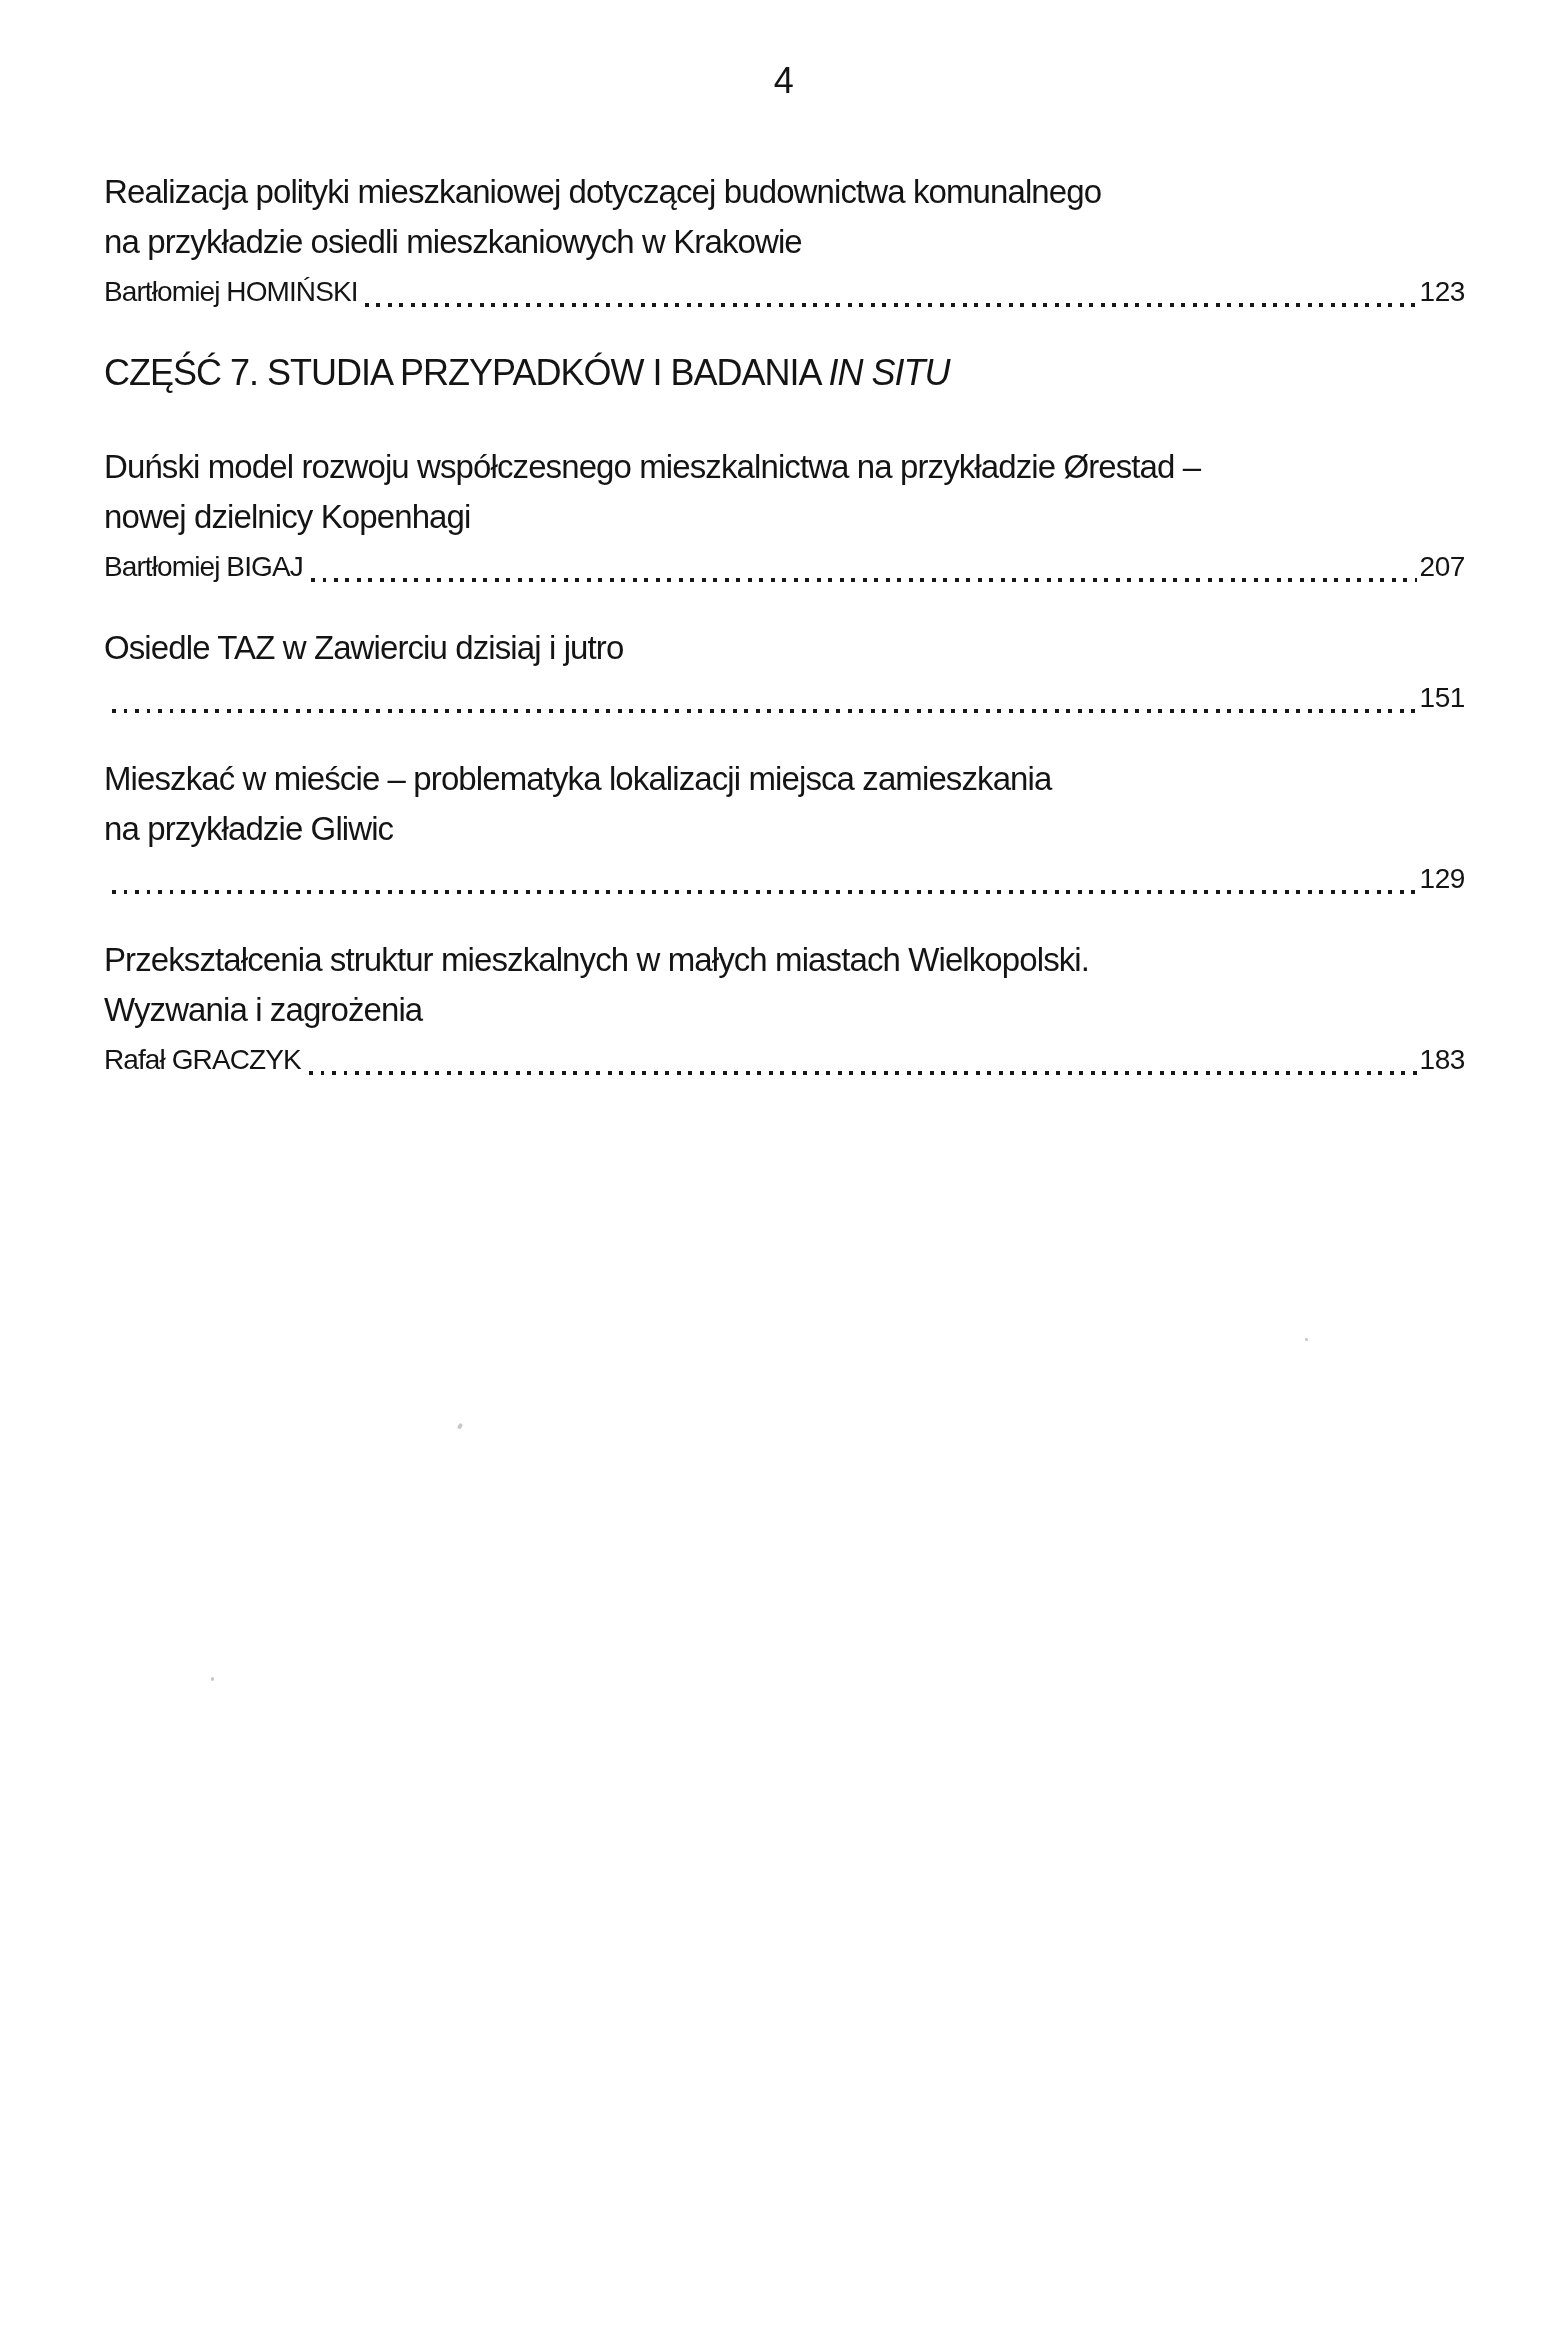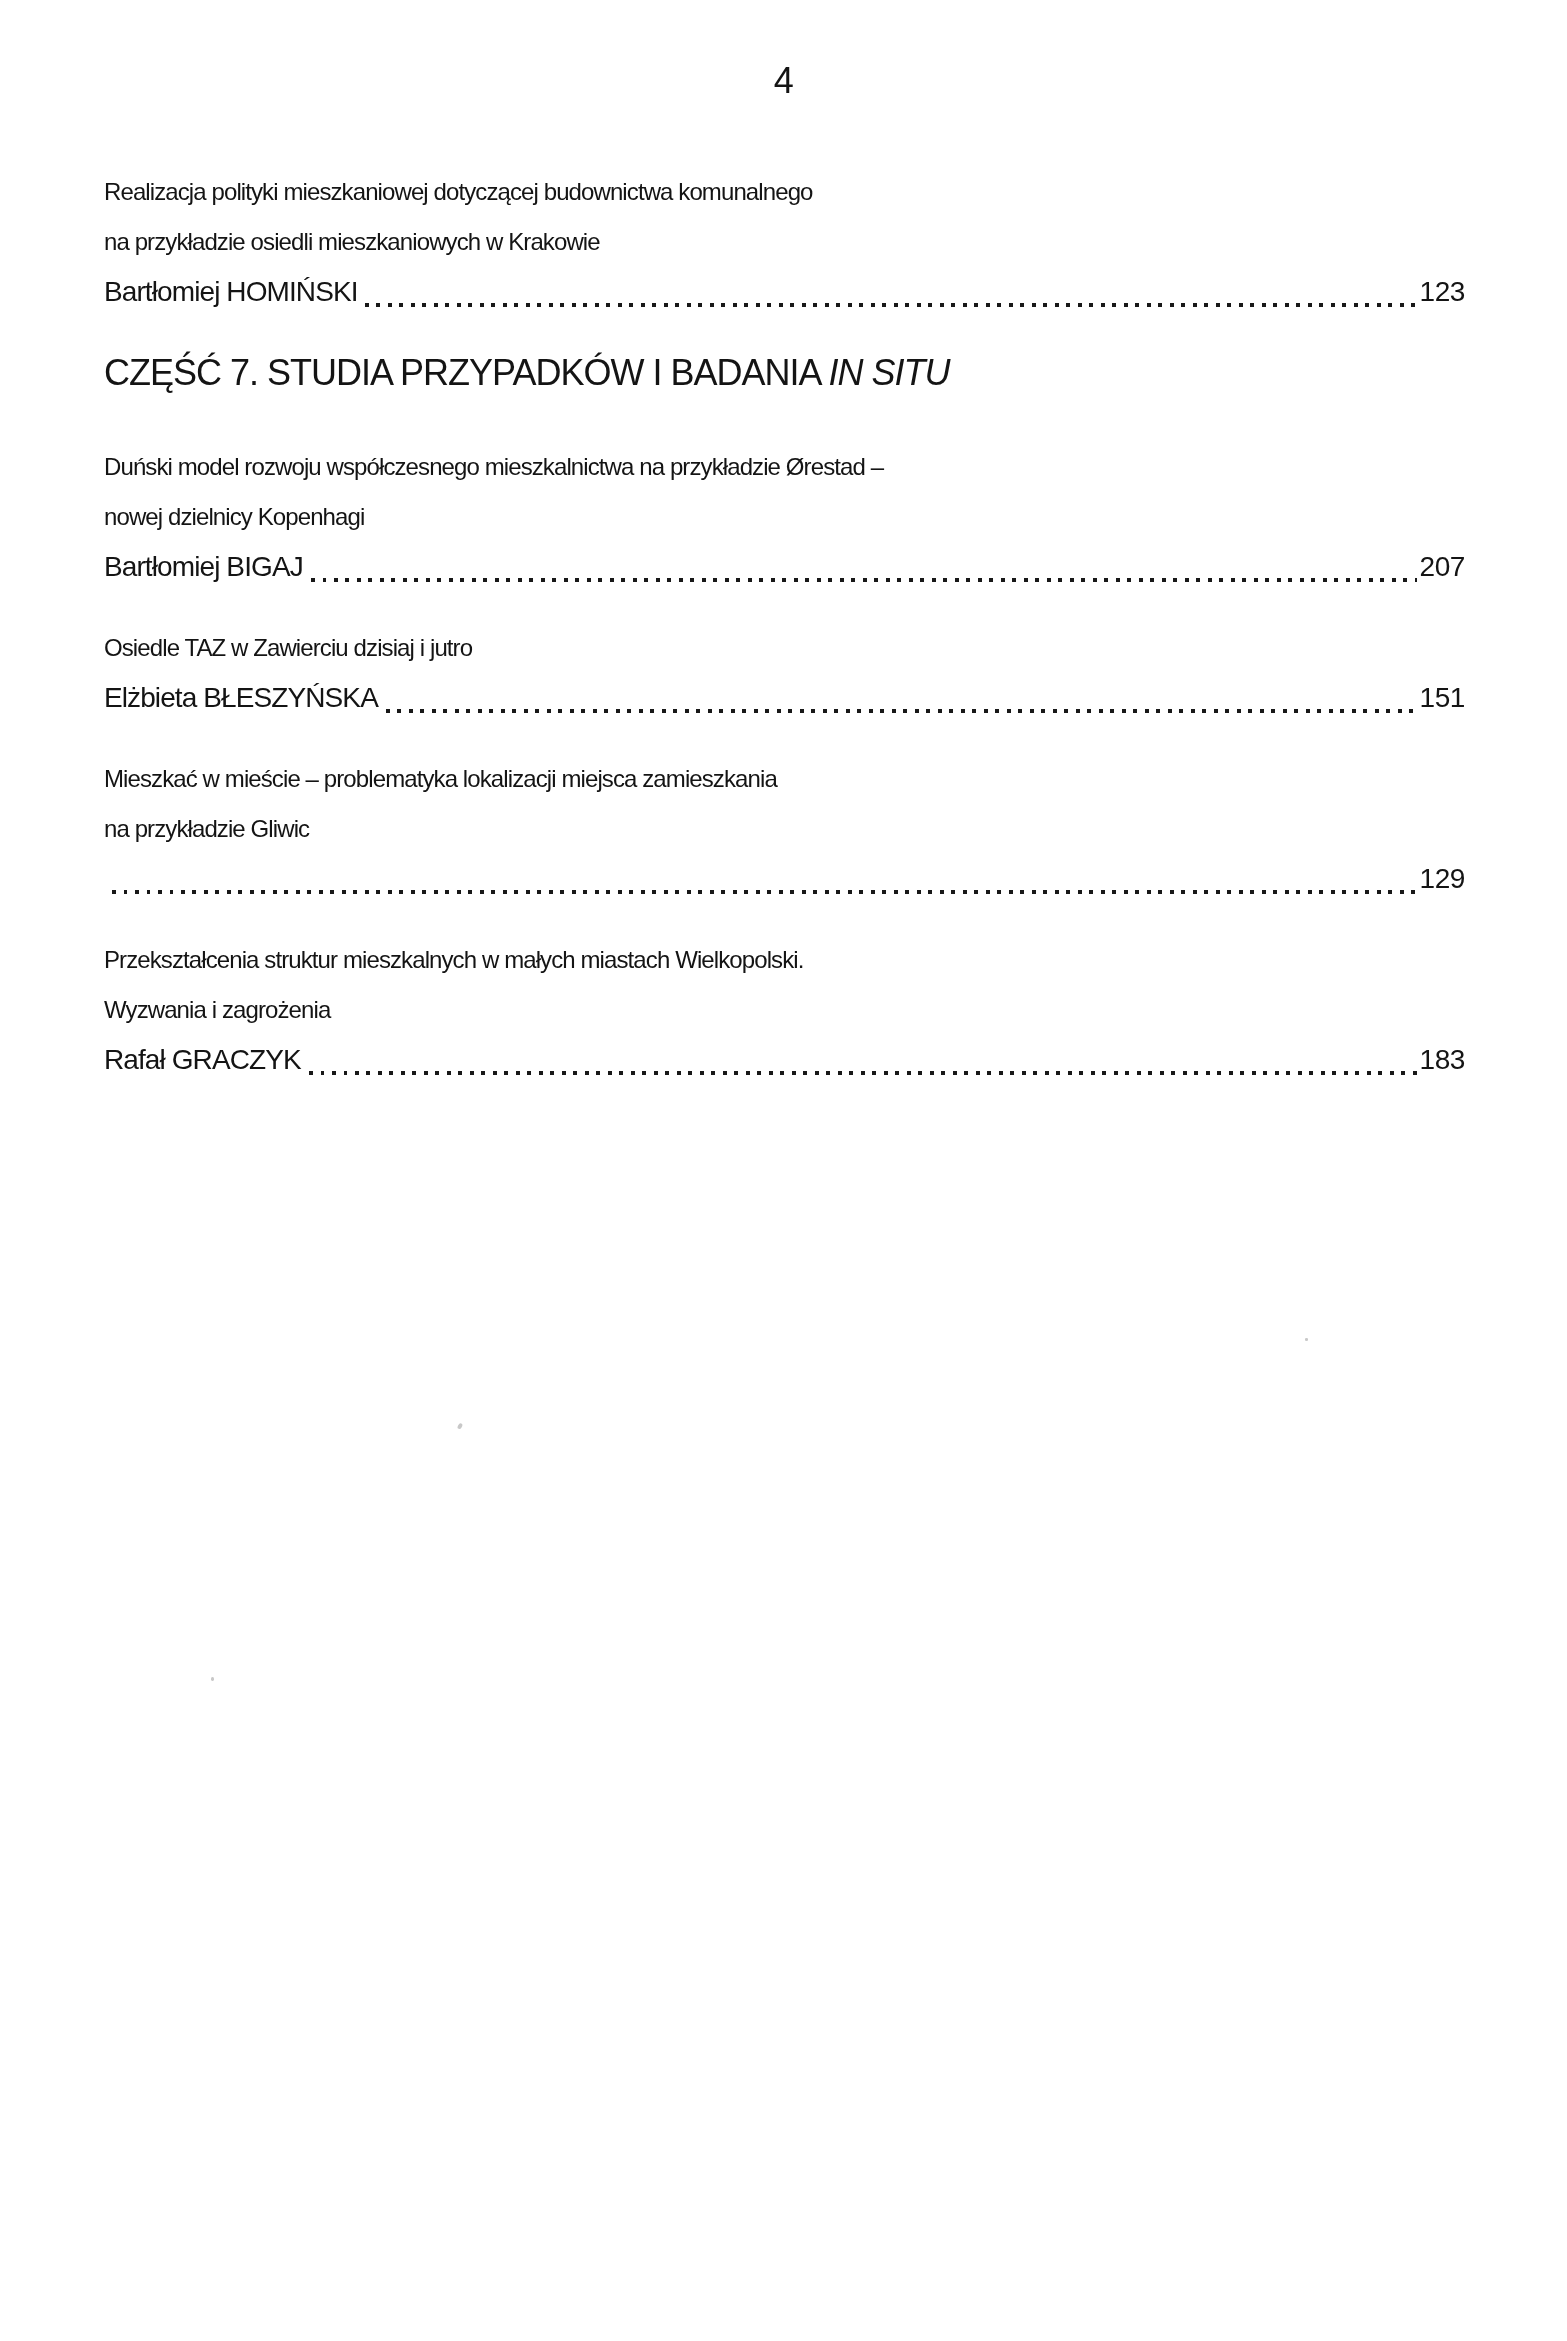--- a/index.html
+++ b/index.html
@@ -30,21 +30,21 @@
     line-height: 50px;
     letter-spacing: -0.4px;
   }
   .content {
     padding: 61px 102px 0 104px;
   }
   .toc-entry {
     margin-bottom: 31px;
   }
   .toc-line {
-    font-size: 24px;
+    font-size: 33px;
     line-height: 50px;
     letter-spacing: -0.9px;
     white-space: nowrap;
   }
   .toc-author-line {
     display: flex;
     align-items: baseline;
     font-size: 28px;
     line-height: 50px;
     letter-spacing: -0.9px;
@@ -115,21 +115,20 @@
       <div class="toc-author-line">
         <span class="author-name">Bartłomiej BIGAJ</span>
         <span class="dot-leader"></span>
         <span class="page-ref">207</span>
       </div>
     </section>
 
     <section class="toc-entry">
       <div class="toc-line">Osiedle TAZ w Zawierciu dzisiaj i jutro</div>
       <div class="toc-author-line">
-        <span class="author-name">Elżbieta BŁESZYŃSKA</span>
         <span class="dot-leader"></span>
         <span class="page-ref">151</span>
       </div>
     </section>
 
     <section class="toc-entry">
       <div class="toc-line">Mieszkać w mieście – problematyka lokalizacji miejsca zamieszkania</div>
       <div class="toc-line">na przykładzie Gliwic</div>
       <div class="toc-author-line">
         <span class="dot-leader"></span>

